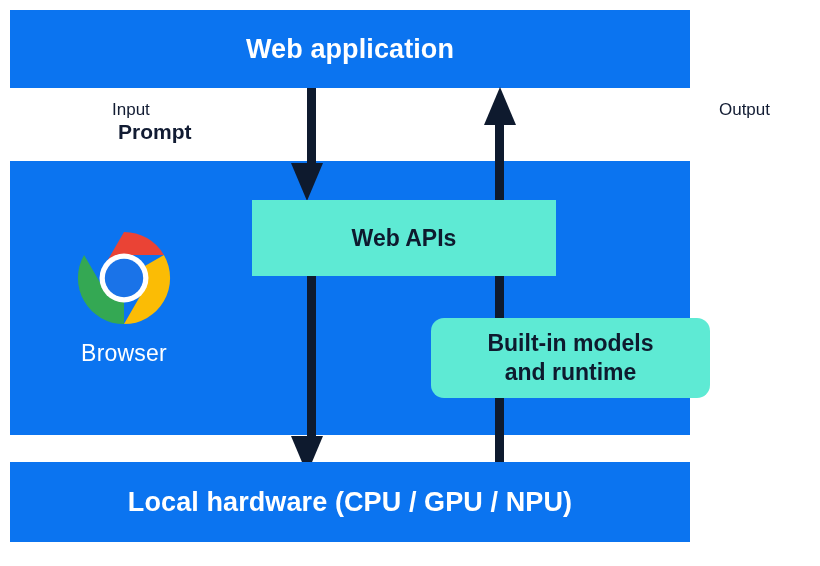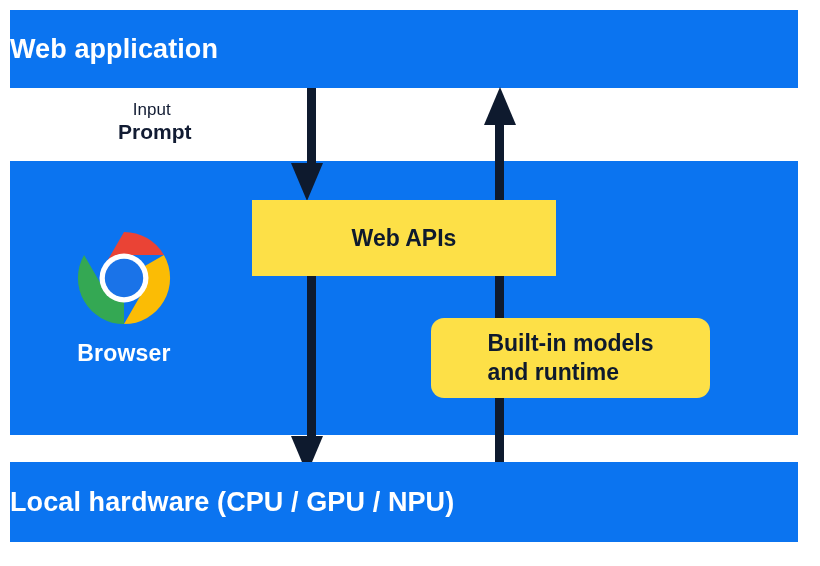--- a/index.html
+++ b/index.html
@@ -14,45 +14,45 @@
     background: #ffffff;
     overflow: hidden;
     font-family: "Liberation Sans", sans-serif;
     -webkit-font-smoothing: antialiased;
   }
 
   
   .band {
     position: absolute;
     left: 10px;
-    width: 788px;
+    width: 680px;
     background: #0B74F0;
     display: flex;
     align-items: center;
-    justify-content: flex-start;
+    justify-content: center;
   }
   #band-top    { top: 10px;  height: 78px; }
   #band-middle { top: 161px; height: 274px; }
   #band-bottom { top: 462px; height: 80px; }
 
   .band-title {
     color: #ffffff;
     font-size: 27px;
     font-weight: bold;
     letter-spacing: 0.1px;
     line-height: 1;
   }
 
   
   .flow-label {
     position: absolute;
     color: #121C33;
     line-height: 1.18;
   }
-  #flow-input  { left: 112px; top: 100px;  text-align: center; }
+  #flow-input  { left: 112px; top: 100px;  text-align: left; }
   #flow-output { right: 50px; top: 100px;  text-align: right; }
   .flow-kind {
     display: block;
     font-size: 17px;
     font-weight: normal;
   }
   .flow-value {
     display: block;
     font-size: 21px;
     font-weight: bold;
@@ -81,24 +81,25 @@
   #arrow-input-shaft-2 { left: 307px; top: 200px; height: 237px; }
   #arrow-input-head-2  { left: 291px; top: 436px; }
 
   
   #arrow-output-head   { left: 484px; top: 87px; }
   #arrow-output-shaft  { left: 495px; top: 123px; height: 353px; }
 
   
   .yellow-box {
     position: absolute;
-    background: #fde047;
+    background: #5eead4;
     display: flex;
     align-items: center;
     justify-content: center;
+    text-align: center;
   }
   .yellow-box-label {
     color: #0E1A2E;
     font-size: 23px;
     font-weight: bold;
     line-height: 1.25;
     padding: 0 10px;
   }
   #box-web-apis        { left: 252px; top: 200px; width: 304px; height: 76px; }
   #box-builtin-models  { left: 431px; top: 318px; width: 279px; height: 80px; border-radius: 13px; }
@@ -111,39 +112,40 @@
     width: 140px;
     display: flex;
     flex-direction: column;
     align-items: center;
   }
   #chrome-logo { width: 96px; height: 96px; display: block; }
   #browser-label {
     margin-top: 14px;
     color: #ffffff;
     font-size: 23px;
-    font-weight: bold;
+    font-weight: normal;
     letter-spacing: 0.2px;
   }
 </style>
 </head>
 <body>
 
 <div id="canvas">
 
   <div class="band" id="band-top">
     <span class="band-title">Web application</span>
   </div>
 
   <div class="flow-label" id="flow-input">
     <span class="flow-kind">Input</span>
     <span class="flow-value">Prompt</span>
   </div>
 
   <div class="flow-label" id="flow-output">
+    <span class="flow-kind">Output</span>
   </div>
 
   <div class="band" id="band-middle"></div>
 
   <div class="arrow-shaft" id="arrow-input-shaft-1"></div>
   <div class="arrow-head down" id="arrow-input-head-1"></div>
 
   <div class="arrow-shaft" id="arrow-input-shaft-2"></div>
   <div class="arrow-head down" id="arrow-input-head-2"></div>
 

